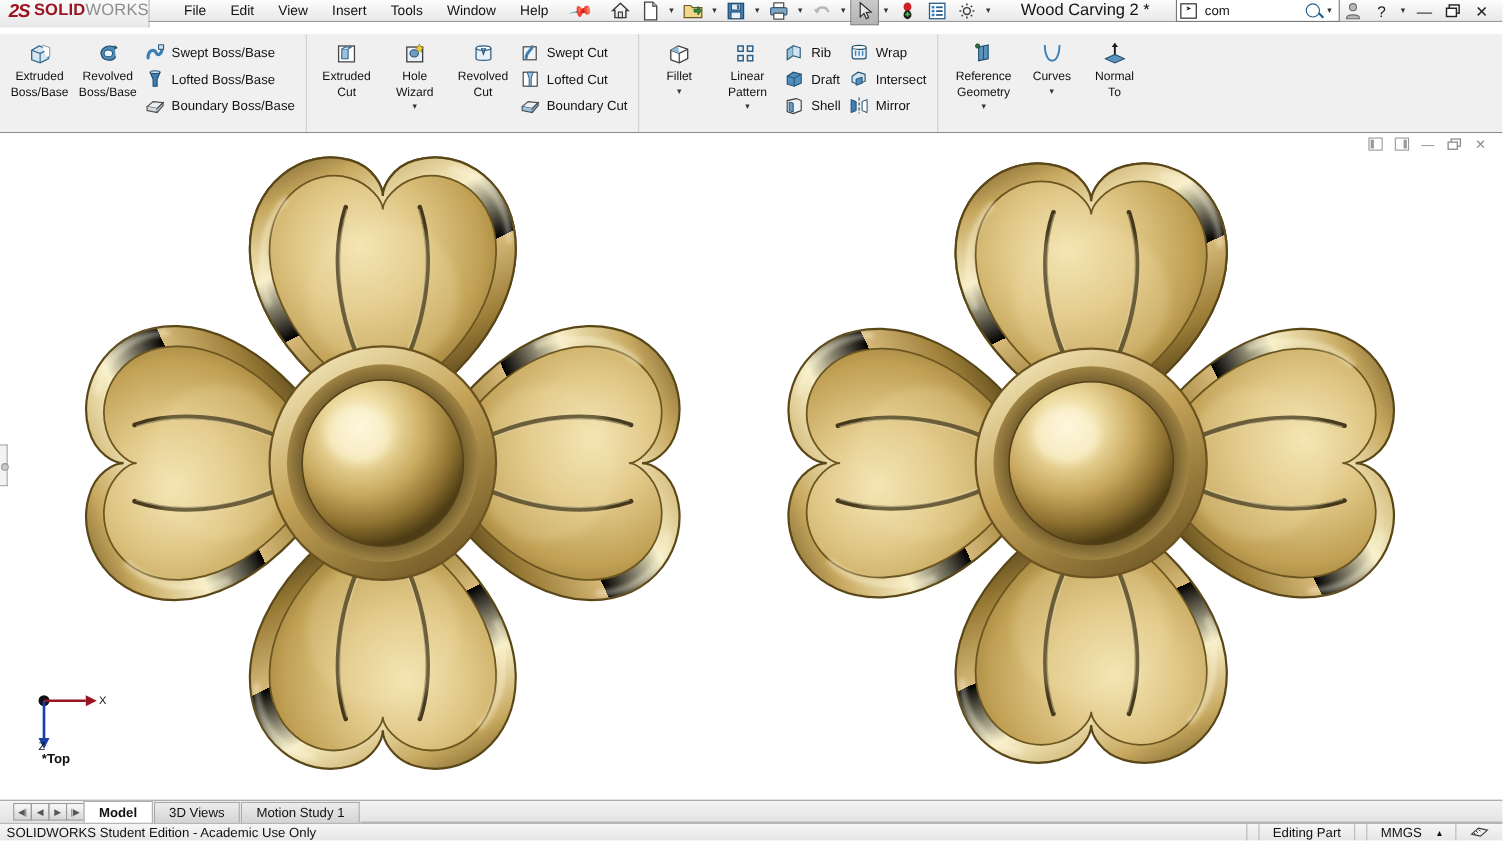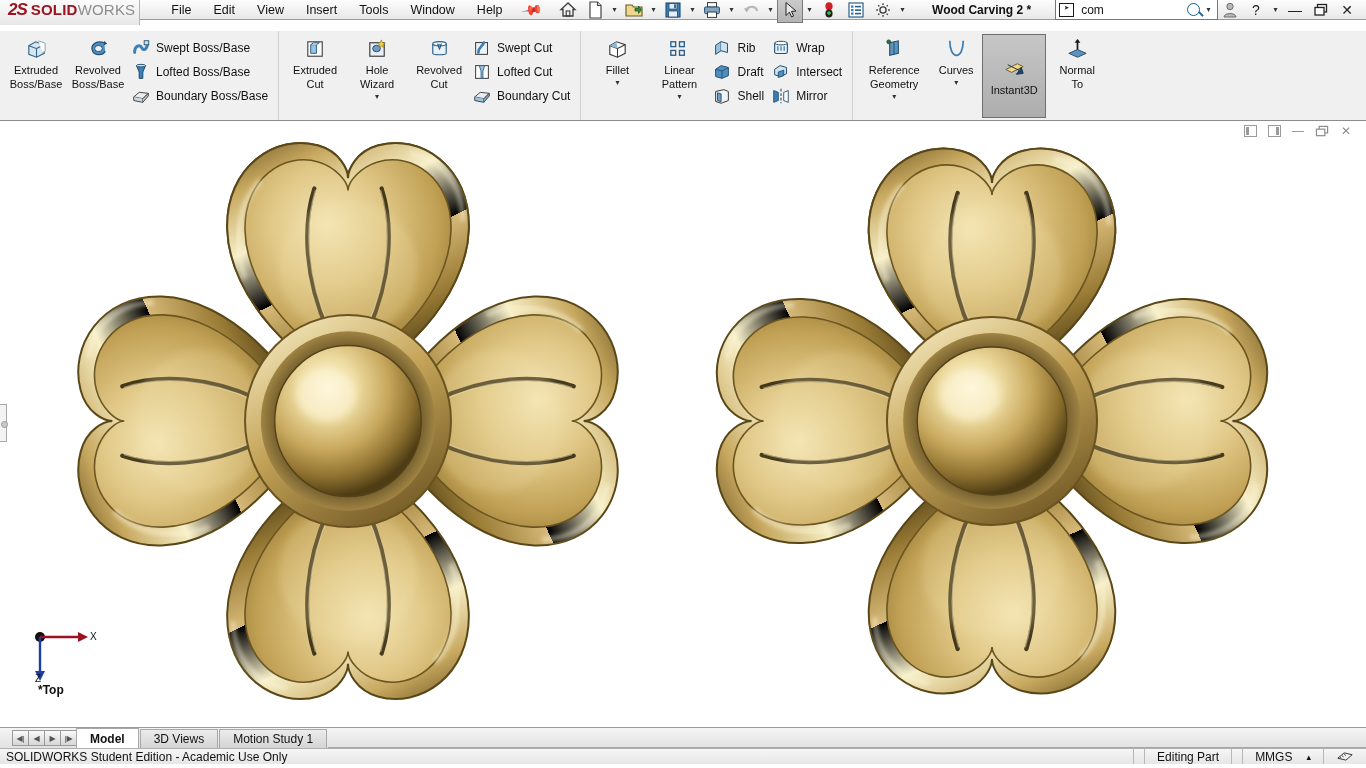--- a/index.html
+++ b/index.html
@@ -45,21 +45,21 @@
   .qbtn {
     width: 26px; height: 26px; display: flex; align-items: center; justify-content: center;
     cursor: default;
   }
   .qbtn.active {
     background: linear-gradient(to bottom,#cdcdcd,#b3b3b3);
     border: 1px solid #7a7a7a;
   }
   .caret { font-size: 8px; color: #333; width: 11px; text-align: center; cursor: default; }
 
-  .doc-title { font-size: 12px; margin-left: 24px; color: #111; white-space: nowrap; font-weight: bold; }
+  .doc-title { font-size: 15px; margin-left: 24px; color: #111; white-space: nowrap; }
 
   .searchbox {
     margin-left: 24px; width: 186px; height: 21px;
     border: 1px solid #767676; background: #fff;
     display: flex; align-items: center; padding: 0 3px;
   }
   .search-cmd {
     width: 15px; height: 14px; background: #fff; border: 1.4px solid #1a1a1a;
     font-size: 9px; color: #1a1a1a; display: flex; align-items: center;
     justify-content: center; line-height: 1; font-family: "Liberation Mono", monospace;
@@ -499,27 +499,20 @@
       <div class="lbl">Reference</div>
       <div class="lbl">Geometry</div>
       <div class="dd">▾</div>
     </div>
     <div class="bigbtn" style="width:52px">
       <svg class="ic ic24" viewBox="0 0 26 26">
           <path d="M6 4 C6 13, 9 19, 13 19 C17 19, 20 13, 20 4" fill="none" stroke="#3b7fb5" stroke-width="1.8"></path>
         </svg>
       <div class="lbl">Curves</div>
       <div class="dd">▾</div>
-    </div>
-    <div class="bigbtn pressed" style="width:64px;height:84px;justify-content:center">
-      <svg class="ic ic24" viewBox="0 0 26 26">
-          <path d="M4 13 L16 7 L22 10 L10 16 Z" fill="#f0d78a" stroke="#6b5a22" stroke-width="1"></path>
-          <path d="M6 8 L18 14 L15 18 L22 17 L20 11 L18 14" fill="#1d4a70" stroke="#123046" stroke-width="1"></path>
-        </svg>
-      <div class="lbl">Instant3D</div>
     </div>
     <div class="bigbtn">
       <svg class="ic ic24" viewBox="0 0 26 26">
           <path d="M13 3 L13 15" stroke="#1a1a1a" stroke-width="1.8"></path>
           <path d="M10 6 L13 2 L16 6 Z" fill="#1a1a1a"></path>
           <path d="M4 17 L13 13 L22 17 L13 21 Z" fill="#5e93bd" stroke="#23506f" stroke-width="1"></path>
         </svg>
       <div class="lbl">Normal</div>
       <div class="lbl">To</div>
     </div>

